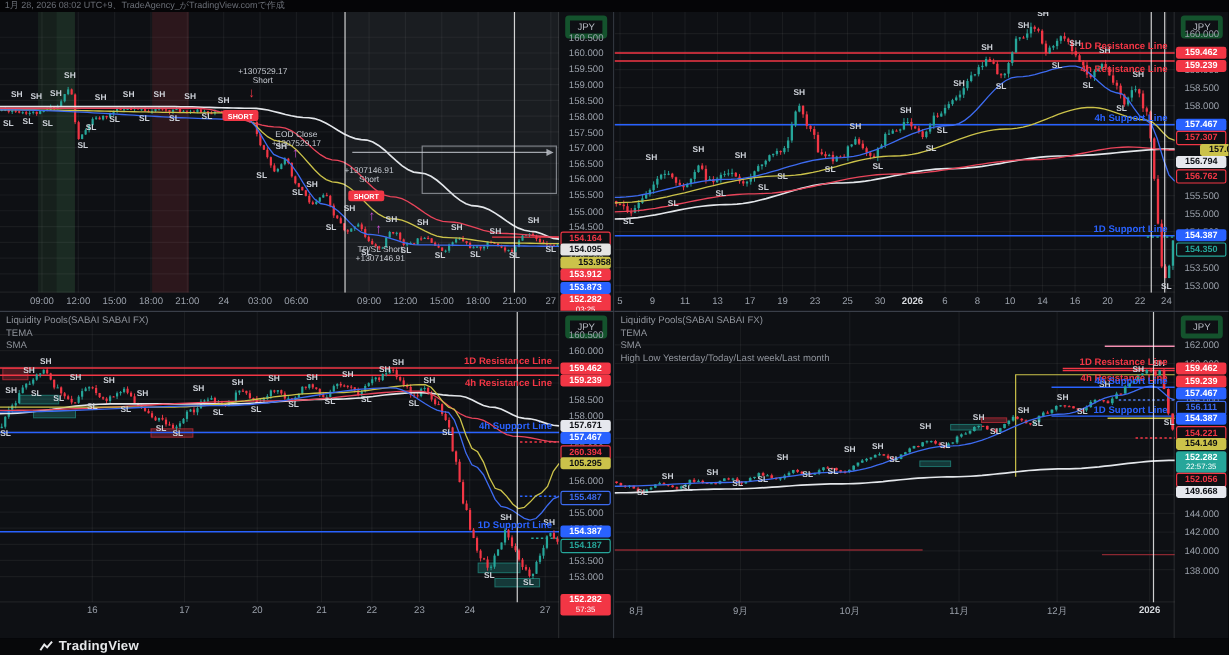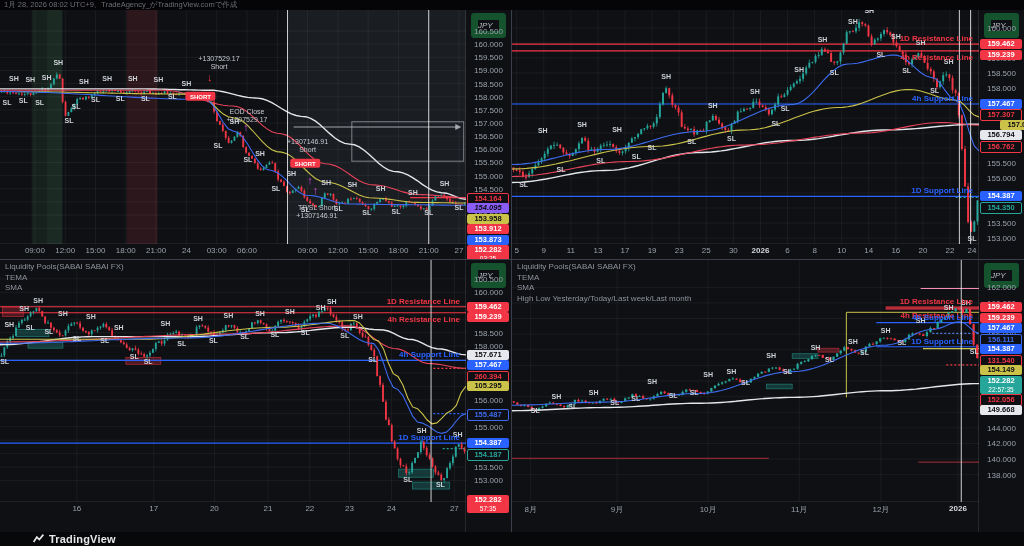--- a/index.html
+++ b/index.html
@@ -11,22 +11,22 @@
   .panel{position:relative;background:#0e1014;overflow:hidden;box-sizing:border-box;}
   .panel.bR{border-right:1px solid #3a3f49;}
   .panel.bB{border-bottom:1px solid #3a3f49;}
   .plot{position:absolute;left:0;top:0;right:45px;bottom:15px;}
   .row2 .plot{bottom:30px;}
   .taxis{position:absolute;left:0;right:45px;bottom:0;height:15px;border-top:1px solid rgba(255,255,255,0.07);}
   .row2 .taxis{height:30px;}
   .tlabel{position:absolute;top:2px;width:40px;margin-left:-20px;text-align:center;font-size:8px;color:#9aa0aa;}
   .tlabel.bright{color:#d6d9de;font-weight:bold;}
   .paxis{position:absolute;right:0;top:0;bottom:0;width:45px;border-left:1px solid rgba(255,255,255,0.10);background:transparent;}
-  .unitchip{position:absolute;top:3px;left:5px;right:5px;height:11px;border:7px solid #14532d;border-radius:3px;
-    color:#b7bbc3;font-size:8px;line-height:11px;background:#0e1014;font-style:italic;}
+  .unitchip{position:absolute;top:3px;left:5px;right:5px;height:11px;border:4px solid #14532d;border-radius:3px;
+    color:#b7bbc3;font-size:8px;line-height:11px;text-align:center;background:#0e1014;}
   .ptick{position:absolute;left:0;width:45px;text-align:center;font-size:8px;color:#9aa0aa;}
   .pbadge{position:absolute;left:1px;width:42px;box-sizing:border-box;border-radius:2px;text-align:center;
     font-size:7.5px;font-weight:bold;line-height:10px;z-index:5;}
   .pbadge .sub{font-size:6.5px;font-weight:normal;line-height:7px;padding-bottom:1px;}
   .legend{position:absolute;top:2px;left:5px;font-size:8px;color:#8f939b;line-height:10.5px;z-index:4;pointer-events:none;}
   #footer{position:absolute;bottom:0;left:0;width:1024px;height:14px;background:#07080a;display:flex;align-items:center;padding-left:24px;}
   #footer .brand{color:#e6e8ea;font-size:11px;font-weight:bold;margin-left:4px;letter-spacing:0.2px;}
   #footer .logoicon{margin-left:8px;display:flex;align-items:center;}
   svg text{font-family:"Liberation Sans",sans-serif;}
 </style>
@@ -484,22 +484,22 @@
           <div class="ptick" style="top: 122.202px;">156.500</div>
           <div class="ptick" style="top: 109.056px;">157.000</div>
           <div class="ptick" style="top: 95.9101px;">157.500</div>
           <div class="ptick" style="top: 82.764px;">158.000</div>
           <div class="ptick" style="top: 69.618px;">158.500</div>
           <div class="ptick" style="top: 56.4719px;">159.000</div>
           <div class="ptick" style="top: 43.3258px;">159.500</div>
           <div class="ptick" style="top: 30.1798px;">160.000</div>
           <div class="ptick" style="top: 17.0337px;">160.500</div>
           <div class="pbadge" style="top: 182.621px; background: rgb(14, 16, 20); border: 1px solid rgb(242, 54, 69); color: rgb(242, 54, 69);">154.164</div>
-          <div class="pbadge" style="top: 193.121px; background: #8b5cf6; color: rgb(11, 13, 18); font-style: italic;">154.095</div>
-          <div class="pbadge" style="top: 203.621px; background: rgb(203, 194, 74); color: rgb(11, 13, 18);">153.958</div>
+          <div class="pbadge" style="top: 193.121px; background: #e5e5e5; color: rgb(11, 13, 18);">154.095</div>
+          <div class="pbadge" style="top: 203.621px; background: rgb(203, 194, 74); color: rgb(11, 13, 18); text-align: right;">153.958</div>
           <div class="pbadge" style="top: 214.121px; background: rgb(242, 54, 69); color: rgb(255, 255, 255);">153.912</div>
           <div class="pbadge" style="top: 224.621px; background: rgb(41, 98, 255); color: rgb(255, 255, 255);">153.873</div>
           <div class="pbadge" style="top: 235.121px; background: rgb(242, 54, 69); color: rgb(255, 255, 255);">152.282<div class="sub">03:25</div></div>
         </div>
     </div>
     <div class="panel bB row1">
       <div class="plot"><svg width="467" height="234" viewBox="0 0 467 234">
             <line x1="0" y1="228.00000000000034" x2="467" y2="228.00000000000034" stroke="rgba(255,255,255,0.05)"></line>
             <line x1="0" y1="213.00000000000028" x2="467" y2="213.00000000000028" stroke="rgba(255,255,255,0.05)"></line>
             <line x1="0" y1="198.00000000000026" x2="467" y2="198.00000000000026" stroke="rgba(255,255,255,0.05)"></line>
@@ -1725,21 +1725,21 @@
           <div class="ptick" style="top: 85.7742px;">154.000</div>
           <div class="ptick" style="top: 70.1613px;">156.000</div>
           <div class="ptick" style="top: 54.5484px;">158.000</div>
           <div class="ptick" style="top: 38.9355px;">160.000</div>
           <div class="ptick" style="top: 23.3226px;">162.000</div>
           <div class="pbadge" style="top: 42.1354px; background: rgb(242, 54, 69); color: rgb(255, 255, 255);">159.462</div>
           <div class="pbadge" style="top: 52.6354px; background: rgb(242, 54, 69); color: rgb(255, 255, 255);">159.239</div>
           <div class="pbadge" style="top: 63.1354px; background: rgb(41, 98, 255); color: rgb(255, 255, 255);">157.467</div>
           <div class="pbadge" style="top: 73.6354px; background: rgb(14, 16, 20); border: 1px solid rgb(61, 107, 240); color: rgb(61, 107, 240);">156.111</div>
           <div class="pbadge" style="top: 84.1354px; background: rgb(41, 98, 255); color: rgb(255, 255, 255);">154.387</div>
-          <div class="pbadge" style="top: 94.6354px; background: rgb(14, 16, 20); border: 1px solid rgb(242, 54, 69); color: rgb(242, 54, 69);">131.540</div>
+          <div class="pbadge" style="top: 94.6354px; background: rgb(14, 16, 20); border: 1px solid rgb(242, 54, 69); color: rgb(242, 54, 69);">154.221</div>
           <div class="pbadge" style="top: 105.135px; background: rgb(203, 194, 74); color: rgb(11, 13, 18);">154.149</div>
           <div class="pbadge" style="top: 115.635px; background: rgb(38, 166, 154); color: rgb(255, 255, 255);">152.282<div class="sub">22:57:35</div></div>
           <div class="pbadge" style="top: 134.135px; background: rgb(14, 16, 20); border: 1px solid rgb(242, 54, 69); color: rgb(242, 54, 69);">152.056</div>
           <div class="pbadge" style="top: 144.635px; background: rgb(230, 232, 238); color: rgb(11, 13, 18);">149.668</div>
         </div>
     </div>
   </div>
 
   <div id="footer">
     <span class="logoicon">

